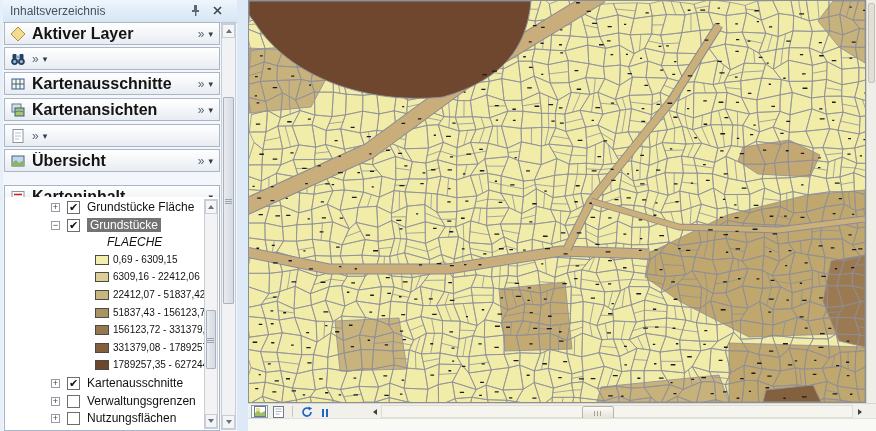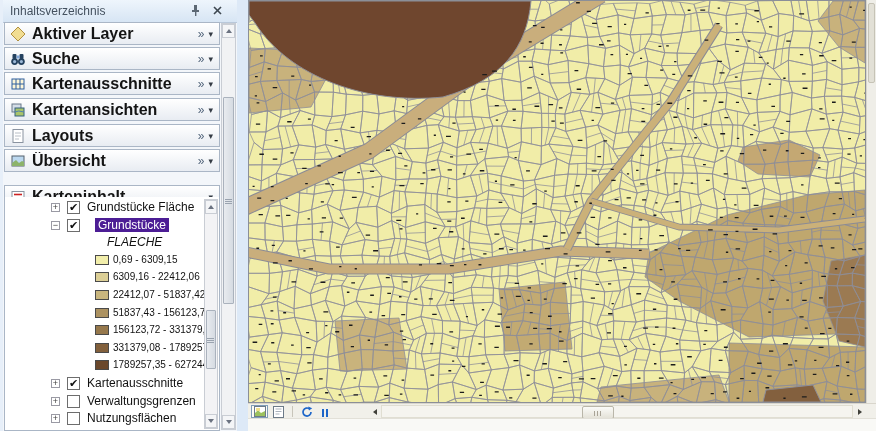--- a/index.html
+++ b/index.html
@@ -50,21 +50,21 @@
     position:absolute;left:46px;top:4px;width:9px;height:9px;
     border:1px solid #9a9aa4;background:#fff;box-sizing:border-box;
     font-size:9px;line-height:7px;text-align:center;color:#444;cursor:pointer;
   }
   .cbx{
     position:absolute;left:62px;top:2px;width:13px;height:13px;
     border:1px solid #6d6d6d;background:#fff;box-sizing:border-box;cursor:pointer;
     font-size:11px;line-height:11px;text-align:center;color:#101010;
   }
   .tlabel{position:absolute;left:82px;top:1px;max-width:117px;overflow:hidden;cursor:default;}
-  .tlabel.selected{background:#4c1d95;color:#fff;padding:0 3px;margin-left:8px;}
+  .tlabel.selected{background:#737373;color:#fff;padding:0 3px;}
   .grp-title{position:absolute;left:102px;top:1px;font-style:italic;}
   .swatch{
     position:absolute;left:90px;top:3px;width:14px;height:10px;
     border:1px solid #4a4a4a;box-sizing:border-box;cursor:pointer;
   }
   .llabel{position:absolute;left:108px;top:2px;font-size:10px;max-width:92px;overflow:hidden;}
 
   
   .vscroll{
     position:absolute;background:#f1f2f4;border:1px solid #c9cdd4;box-sizing:border-box;
@@ -155,21 +155,20 @@
             <g fill="#24415f">
               <rect x="2.5" y="3" width="4" height="5" rx="1"></rect>
               <rect x="9.5" y="3" width="4" height="5" rx="1"></rect>
               <circle cx="4.6" cy="10.6" r="3.4"></circle>
               <circle cx="11.4" cy="10.6" r="3.4"></circle>
             </g>
             <rect x="6.6" y="4.5" width="2.8" height="3" fill="#7fa6d9"></rect>
             <circle cx="4.6" cy="10.6" r="1.6" fill="#9db9d8"></circle>
             <circle cx="11.4" cy="10.6" r="1.6" fill="#9db9d8"></circle>
           </svg></span>
-      <span class="sec-label">Suche</span>
       <span class="more">»</span>
       <span class="drop">▾</span>
     </div>
 
     <div class="sec" style="top:72px">
       <span class="sec-icon">
         <svg viewBox="0 0 16 16" width="16" height="16">
             <rect x="2" y="3" width="12" height="10" fill="#fdf6d8" stroke="#2e5f9e"></rect>
             <line x1="6" y1="3" x2="6" y2="13" stroke="#2e5f9e"></line>
             <line x1="10" y1="3" x2="10" y2="13" stroke="#2e5f9e"></line>
@@ -193,21 +192,20 @@
     </div>
 
     <div class="sec" style="top:124px">
       <span class="sec-icon">
         <svg viewBox="0 0 16 16" width="16" height="16">
             <rect x="3" y="1.5" width="10" height="13" fill="#ffffff" stroke="#8a93a0"></rect>
             <line x1="5" y1="5" x2="11" y2="5" stroke="#b8bec6"></line>
             <line x1="5" y1="8" x2="11" y2="8" stroke="#b8bec6"></line>
             <line x1="5" y1="11" x2="9" y2="11" stroke="#b8bec6"></line>
           </svg></span>
-      <span class="sec-label">Layouts</span>
       <span class="more">»</span>
       <span class="drop">▾</span>
     </div>
 
     <div class="sec" style="top:149px">
       <span class="sec-icon">
         <svg viewBox="0 0 16 16" width="16" height="16">
             <rect x="2" y="3" width="12" height="10" fill="#bcd8ef" stroke="#55606c"></rect>
             <path d="M2 10 L6 7 L9 10 L12 8 L14 9 L14 13 L2 13 Z" fill="#8db36a"></path>
           </svg></span>

